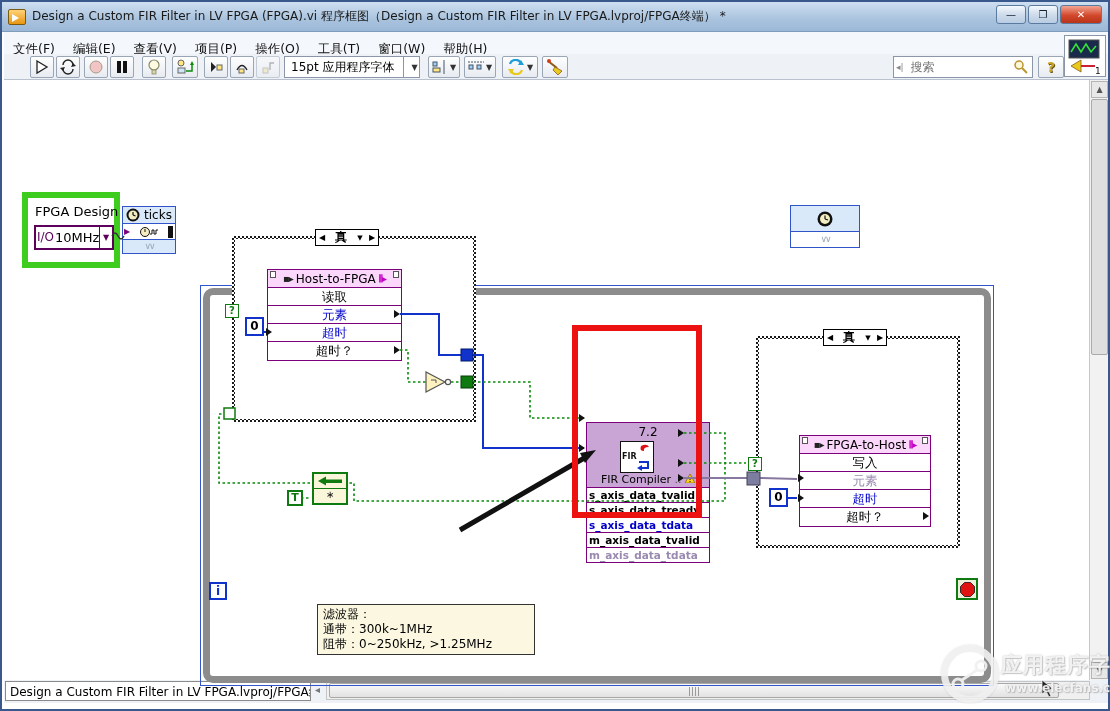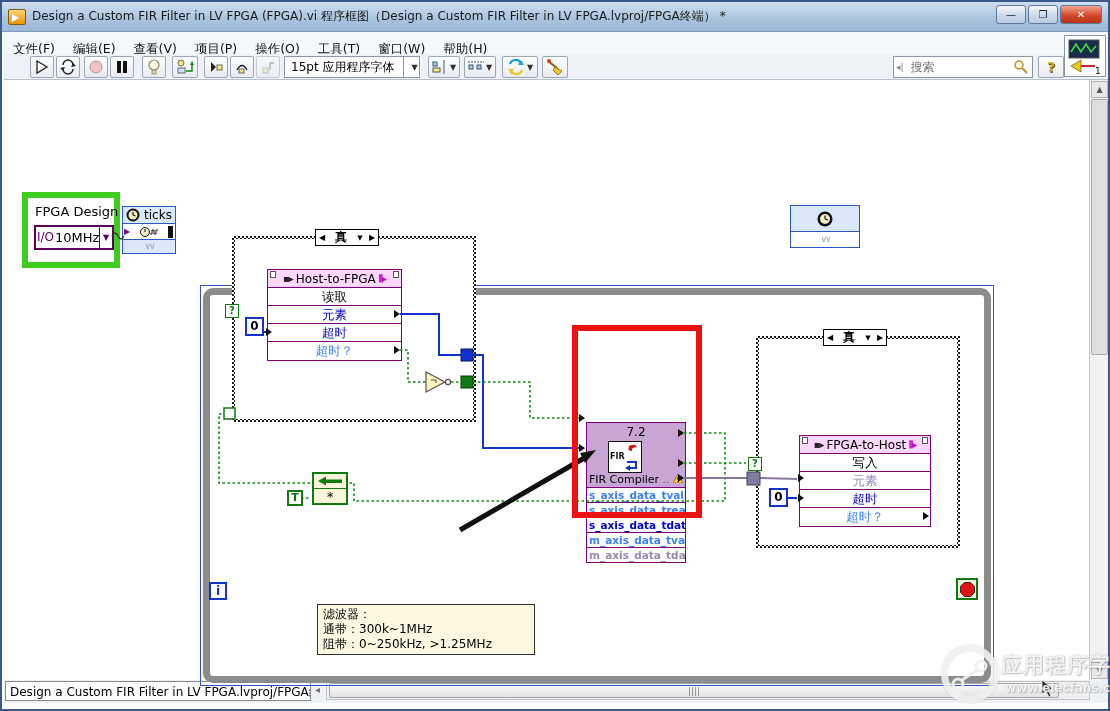--- a/index.html
+++ b/index.html
@@ -51,27 +51,27 @@
   .checker { background:repeating-conic-gradient(#1a1a1a 0% 25%, #fff 0% 50%) 0 0 / 4px 4px; }
   .case-inner { position:absolute; inset:3px; background:#fff; }
   .selector { position:absolute; height:17px; background:#fff; border:1px solid #000; display:flex; align-items:center; z-index:6; font-size:12px; }
   .selector .arr { width:12px; text-align:center; font-size:8px; }
   .selector .lbl { flex:1; text-align:center; font-weight:bold; }
   .fifo { position:absolute; border:1px solid #7c007c; z-index:4; background:#fff; }
   .fifo-header { height:18px; background:#fbd7fb; border-bottom:1px solid #7c007c; display:flex; align-items:center; justify-content:center; font-size:12px; gap:3px; position:relative; }
   .fifo-row { height:18px; border-bottom:1px solid #7c007c; text-align:center; font-size:12.5px; line-height:17px; }
   .fifo-row:last-child { border-bottom:none; }
   .corner-pg { position:absolute; top:1px; width:6px; height:7px; background:#fff; border:1px solid #555; }
-  .c-black{color:#000}.c-blue{color:#0000cc}.c-green{color:#3b82f6}.c-dim{color:#9a8ab0}
+  .c-black{color:#000}.c-blue{color:#0000cc}.c-green{color:#000000}.c-dim{color:#9a8ab0}
   .fifo-ic-l{color:#222; font-size:10px; letter-spacing:-1px;}
   .fifo-ic-r{color:#c400c4; font-size:10px; font-weight:bold; letter-spacing:-1px;}
-  #fir { position:absolute; left:582px; top:342px; width:100px; z-index:4; }
+  #fir { position:absolute; left:582px; top:342px; width:124px; z-index:4; }
   #fir-header { height:66px; background:#c9a5d6; border:1px solid #7c007c; text-align:center; position:relative; }
   #fir-ver { font-size:12px; padding-top:2px; }
-  #fir-iconbox { position:absolute; left:21px; top:18px; width:34px; height:32px; background:#fff; border:1px solid #111; }
+  #fir-iconbox { position:absolute; left:33px; top:18px; width:34px; height:32px; background:#fff; border:1px solid #111; }
   #fir-label-row { position:absolute; left:0; bottom:1px; width:100%; font-size:11px; white-space:nowrap; }
   .fir-port { height:15px; border:1px solid #7c007c; border-top:none; background:#fff; font-size:10.5px; line-height:14px; padding-left:2px; white-space:nowrap; overflow:hidden; font-weight:bold; }
   .const { position:absolute; background:#fff; border:2px solid #1133cc; text-align:center; font-weight:bold; z-index:5; }
   .gconst { position:absolute; background:#fff; border:2px solid #0f7a0f; text-align:center; font-weight:bold; color:#0f7a0f; z-index:5; }
   .term { position:absolute; z-index:6; }
   .note { position:absolute; left:313px; top:524px; width:218px; background:#fbf7e0; border:1px solid #333; font-size:12px; line-height:15px; padding:2px 5px; z-index:4; }
   .nodebox { position:absolute; border:1px solid #2f55c8; background:#fff; z-index:4; }
   .nrow-blue { background:#d9e9f9; }
   .chev { color:#9aa7b8; font-size:9px; letter-spacing:-2px; text-align:center; line-height:12px; }
   svg text { font-family:"DejaVu Sans",sans-serif; }

